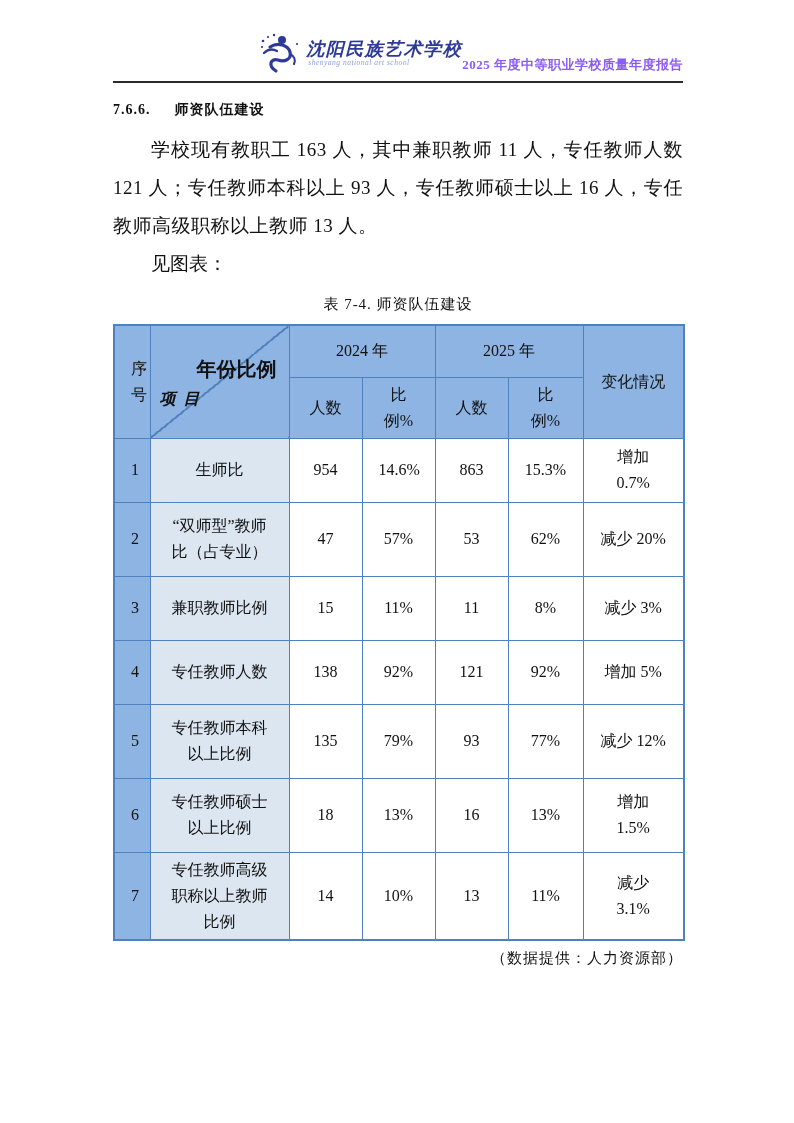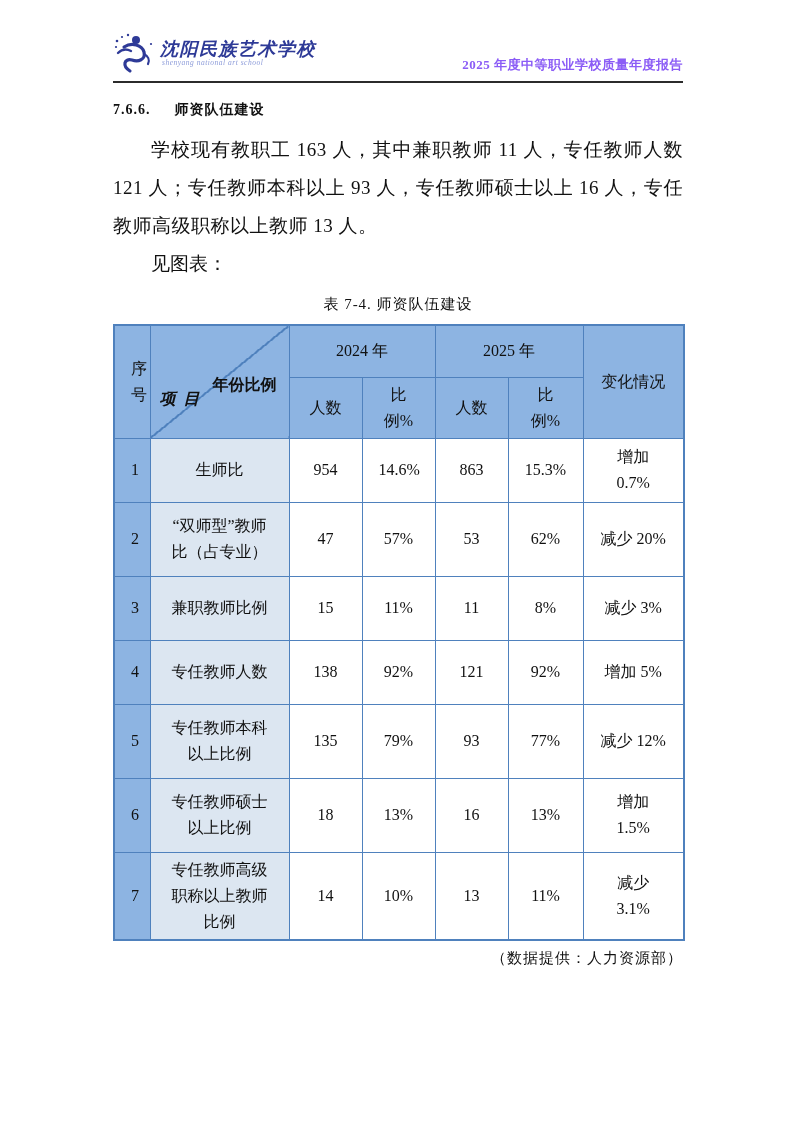--- a/index.html
+++ b/index.html
@@ -7,21 +7,21 @@
   body {
     width:794px; height:1123px;
     font-family:"Liberation Serif","DejaVu Serif",serif;
     color:#111;
   }
   .page { position:relative; width:794px; height:1123px; background:#fff; overflow:hidden; }
   .content { position:absolute; left:113px; top:0; width:570px; }
 
   
   .doc-header {
-    display:flex; justify-content:space-between; align-items:flex-end;
+    display:flex; justify-content:flex-end; align-items:flex-end;
     padding-top:32px; padding-bottom:7px;
     border-bottom:2px solid #2b2b2b;
   }
   .logo { display:flex; align-items:center; gap:3px; }
   .logo-texts { display:flex; flex-direction:column; line-height:1.05; }
   .logo-title {
     font-size:18px; font-weight:bold; font-style:italic;
     color:#2e3a97; letter-spacing:1.5px;
   }
   .logo-sub { font-size:7.5px; font-style:italic; color:#8c9bd9; letter-spacing:0.5px; padding-left:2px; }
@@ -62,21 +62,21 @@
   }
   th.h-index { word-break:break-all; line-height:30px; font-weight:bold; }
 
   
   th.corner {
     position:relative; padding:0;
     background-image:linear-gradient(to bottom right,
       transparent calc(50% - 1px), #4f81bd calc(50% - 1px),
       #4f81bd calc(50% + 1px), transparent calc(50% + 1px));
   }
-  .corner-top { position:absolute; top:46px; right:12px; font-size:16px; font-weight:bold; }
+  .corner-top { position:absolute; top:30px; right:12px; font-size:20px; font-weight:bold; }
   .corner-bottom { position:absolute; bottom:26px; left:9px; font-size:16px; font-weight:bold; letter-spacing:2px;font-style:italic; }
 
   .source-note { margin-top:8px; text-align:right; font-size:15px; letter-spacing:1px; }
 
   
   .page-number {
     position:absolute; left:0; right:0; bottom:58px;
     text-align:center; font-size:16px; color:#111; letter-spacing:2px;
   }
 </style>

